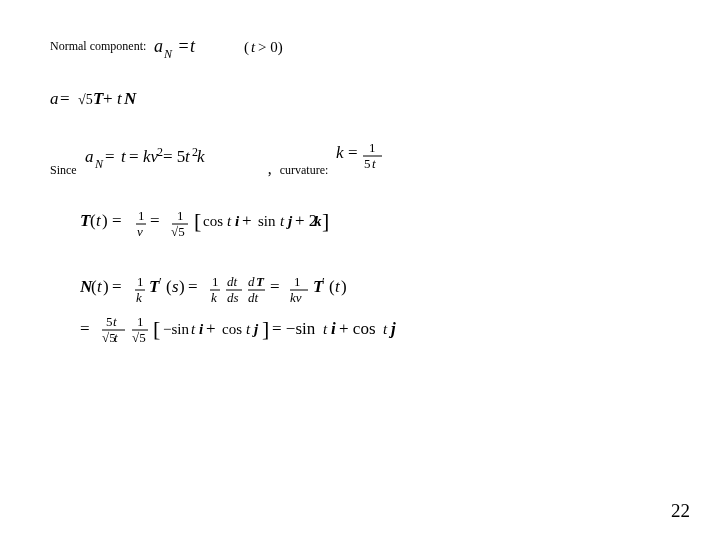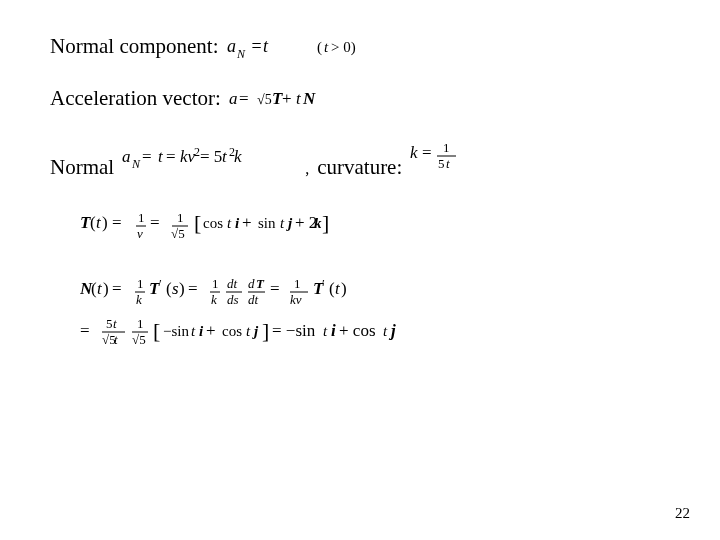--- a/index.html
+++ b/index.html
@@ -26,34 +26,34 @@
     }
 
     .row {
       display: flex;
       align-items: center;
       gap: 8px;
       margin-bottom: 6px;
     }
 
     .label {
-      font-size: 21px;
+      font-size: 12px;
       white-space: nowrap;
     }
 
     
     svg text {
       font-family: 'Times New Roman', Times, serif;
     }
 
     .page-number {
       position: absolute;
       bottom: 18px;
       right: 30px;
-      font-size: 15px;
+      font-size: 19px;
     }
 
     .comma-text {
       font-size: 16px;
     }
   </style>
 </head>
 <body>
 
 <div class="page">
@@ -72,38 +72,37 @@
       <svg width="75" height="32">
         <text x="2" y="22" font-size="15">(</text>
         <text x="9" y="22" font-style="italic" font-size="15">t</text>
         <text x="16" y="22" font-size="15"> &gt; 0)</text>
       </svg>
     </div>
   </div>
 
   <div class="section">
     <div class="row">
-      <span class="label">Acceleration vector:</span>
 
       <svg width="130" height="36">
         <text x="0" y="24" font-style="italic" font-size="17">a</text>
         <text x="10" y="24" font-size="17"> = </text>
 
         <text x="28" y="24" font-size="14">√5</text>
         <text x="43" y="24" font-style="italic" font-size="17" font-weight="bold">T</text>
         <text x="53" y="24" font-size="17"> + </text>
         <text x="67" y="24" font-style="italic" font-size="17">t</text>
         <text x="74" y="24" font-style="italic" font-size="17" font-weight="bold">N</text>
       </svg>
     </div>
   </div>
 
   <div class="section">
     <div class="row" style="align-items: baseline;">
-      <span class="label">Normal</span>
+      <span class="label">Since</span>
 
       <svg width="175" height="36">
         <text x="0" y="24" font-style="italic" font-size="17">a</text>
         <text x="10" y="30" font-size="12" font-style="italic">N</text>
         <text x="20" y="24" font-size="17"> = </text>
         <text x="36" y="24" font-style="italic" font-size="17">t</text>
         <text x="44" y="24" font-size="17"> = </text>
         <text x="58" y="24" font-style="italic" font-size="17">kv</text>
         <text x="72" y="18" font-size="12">2</text>
         <text x="78" y="24" font-size="17"> = 5</text>

